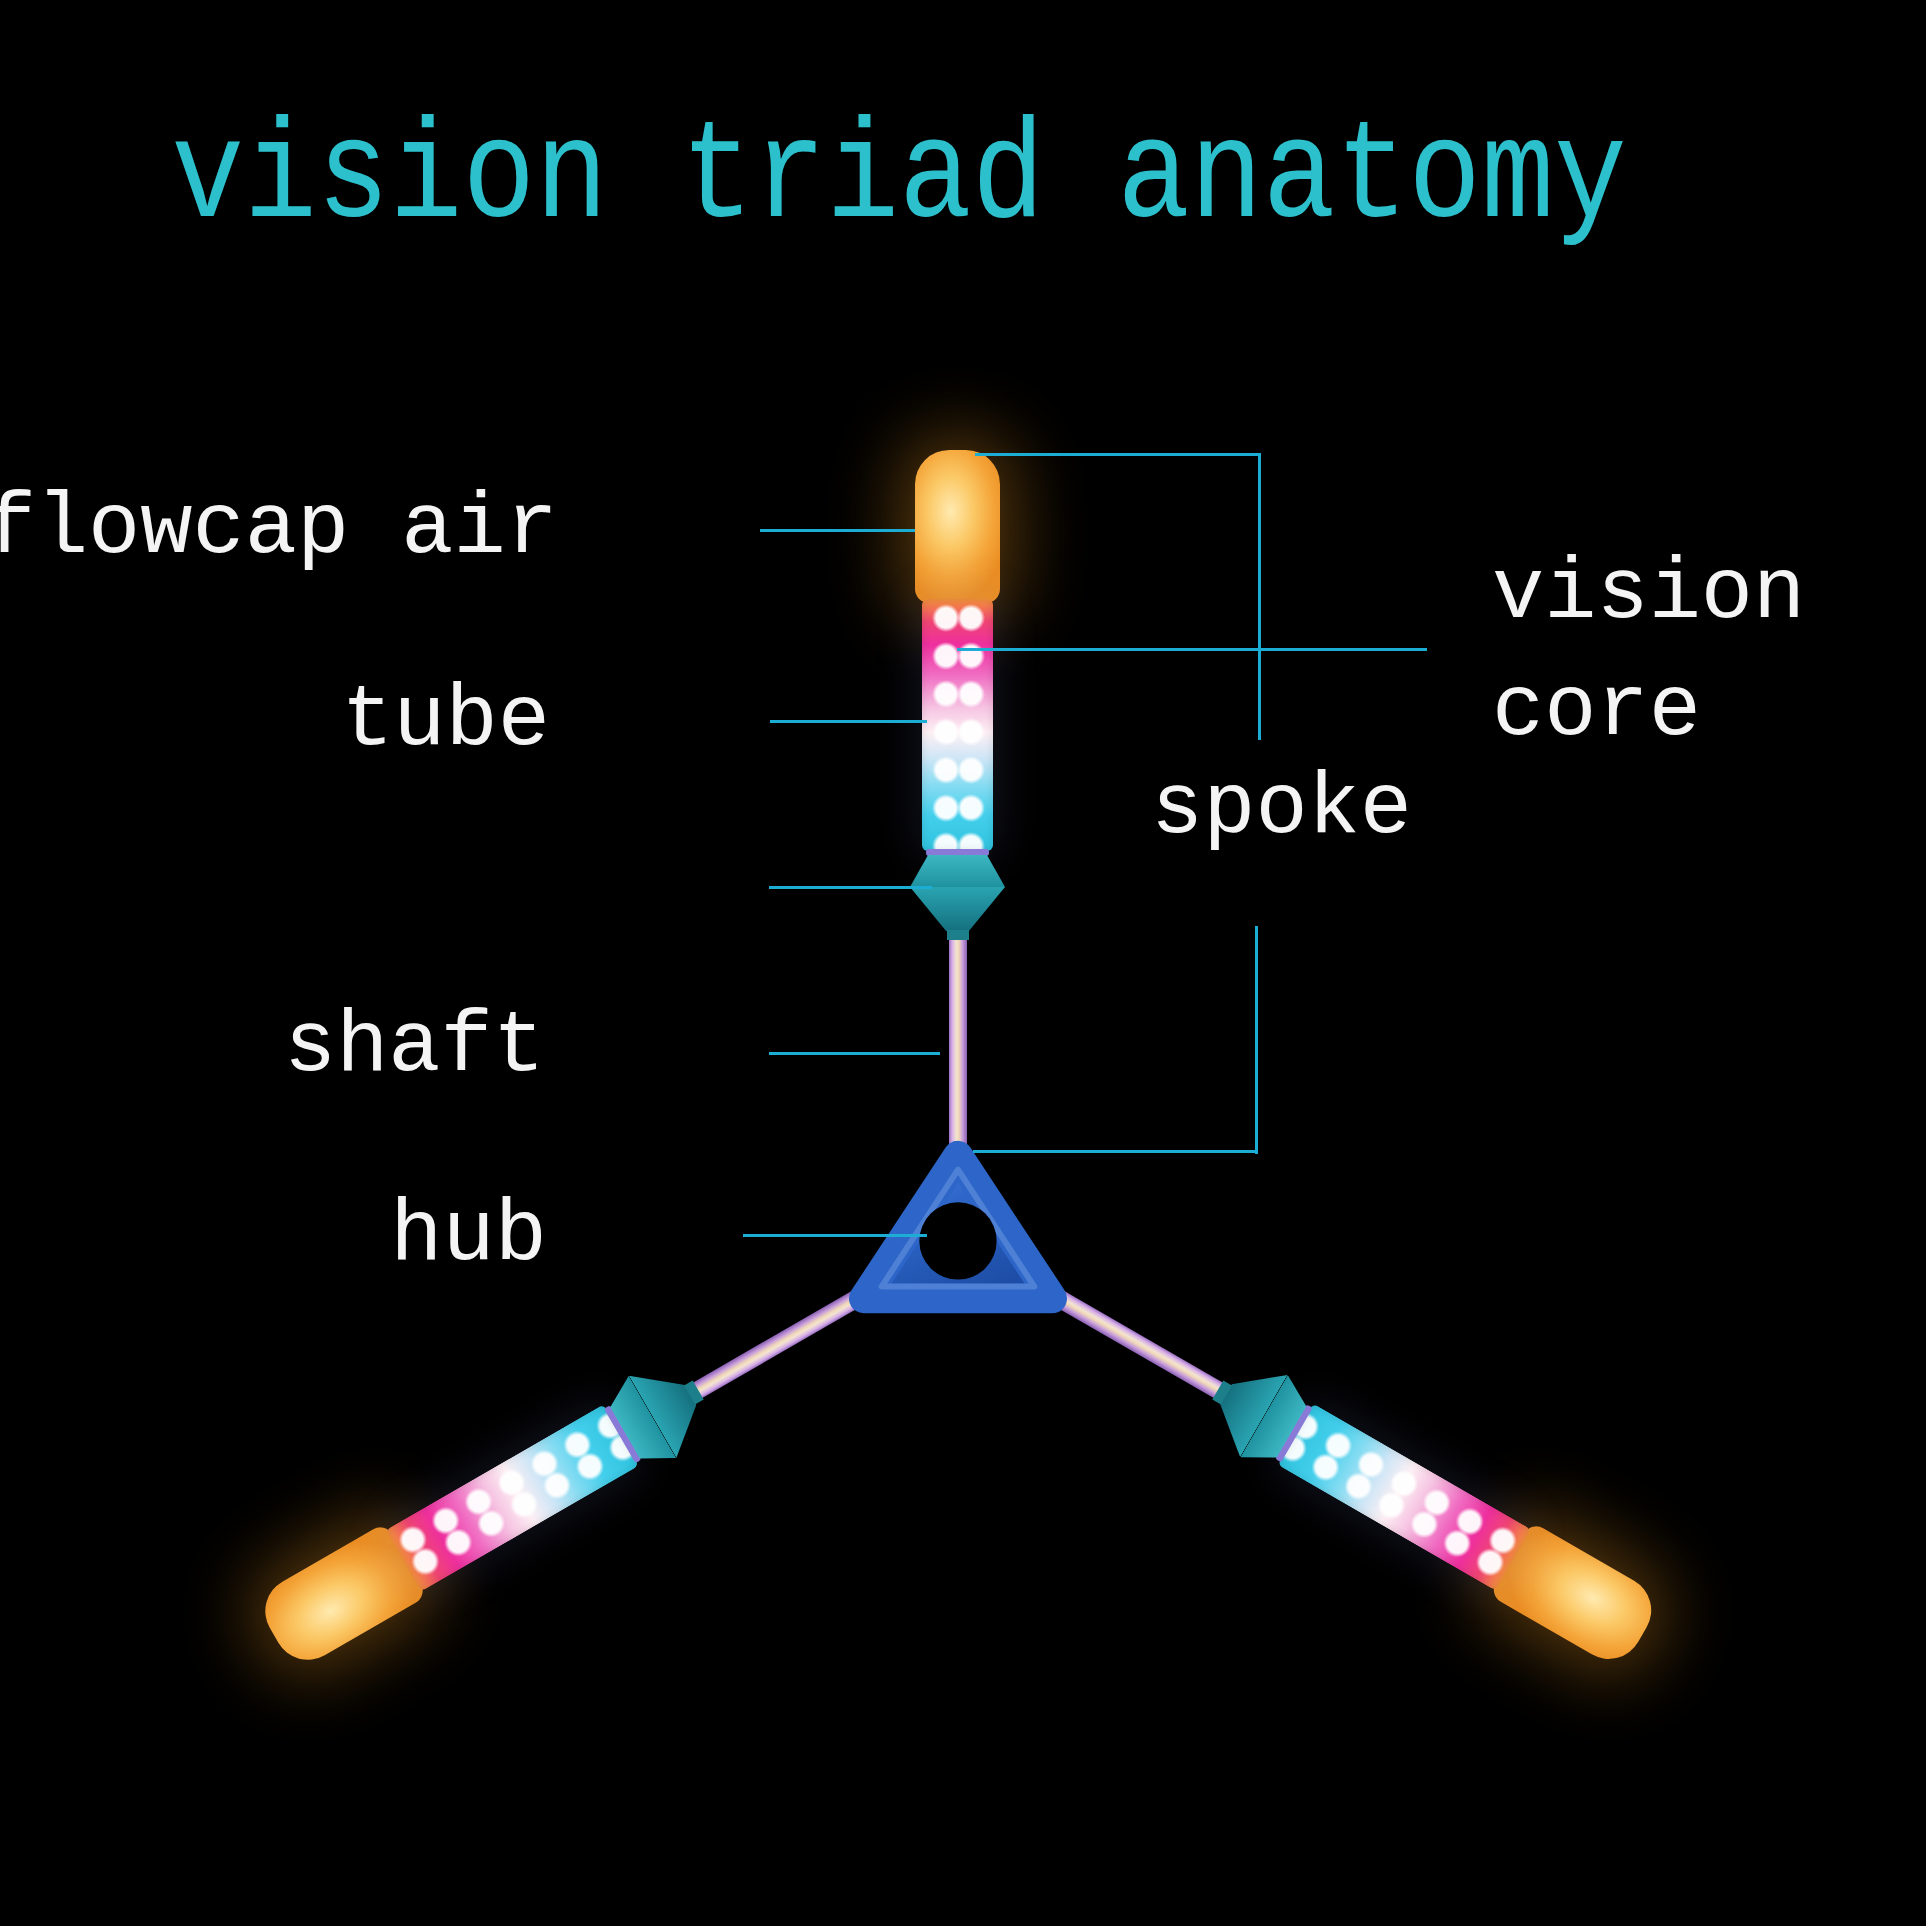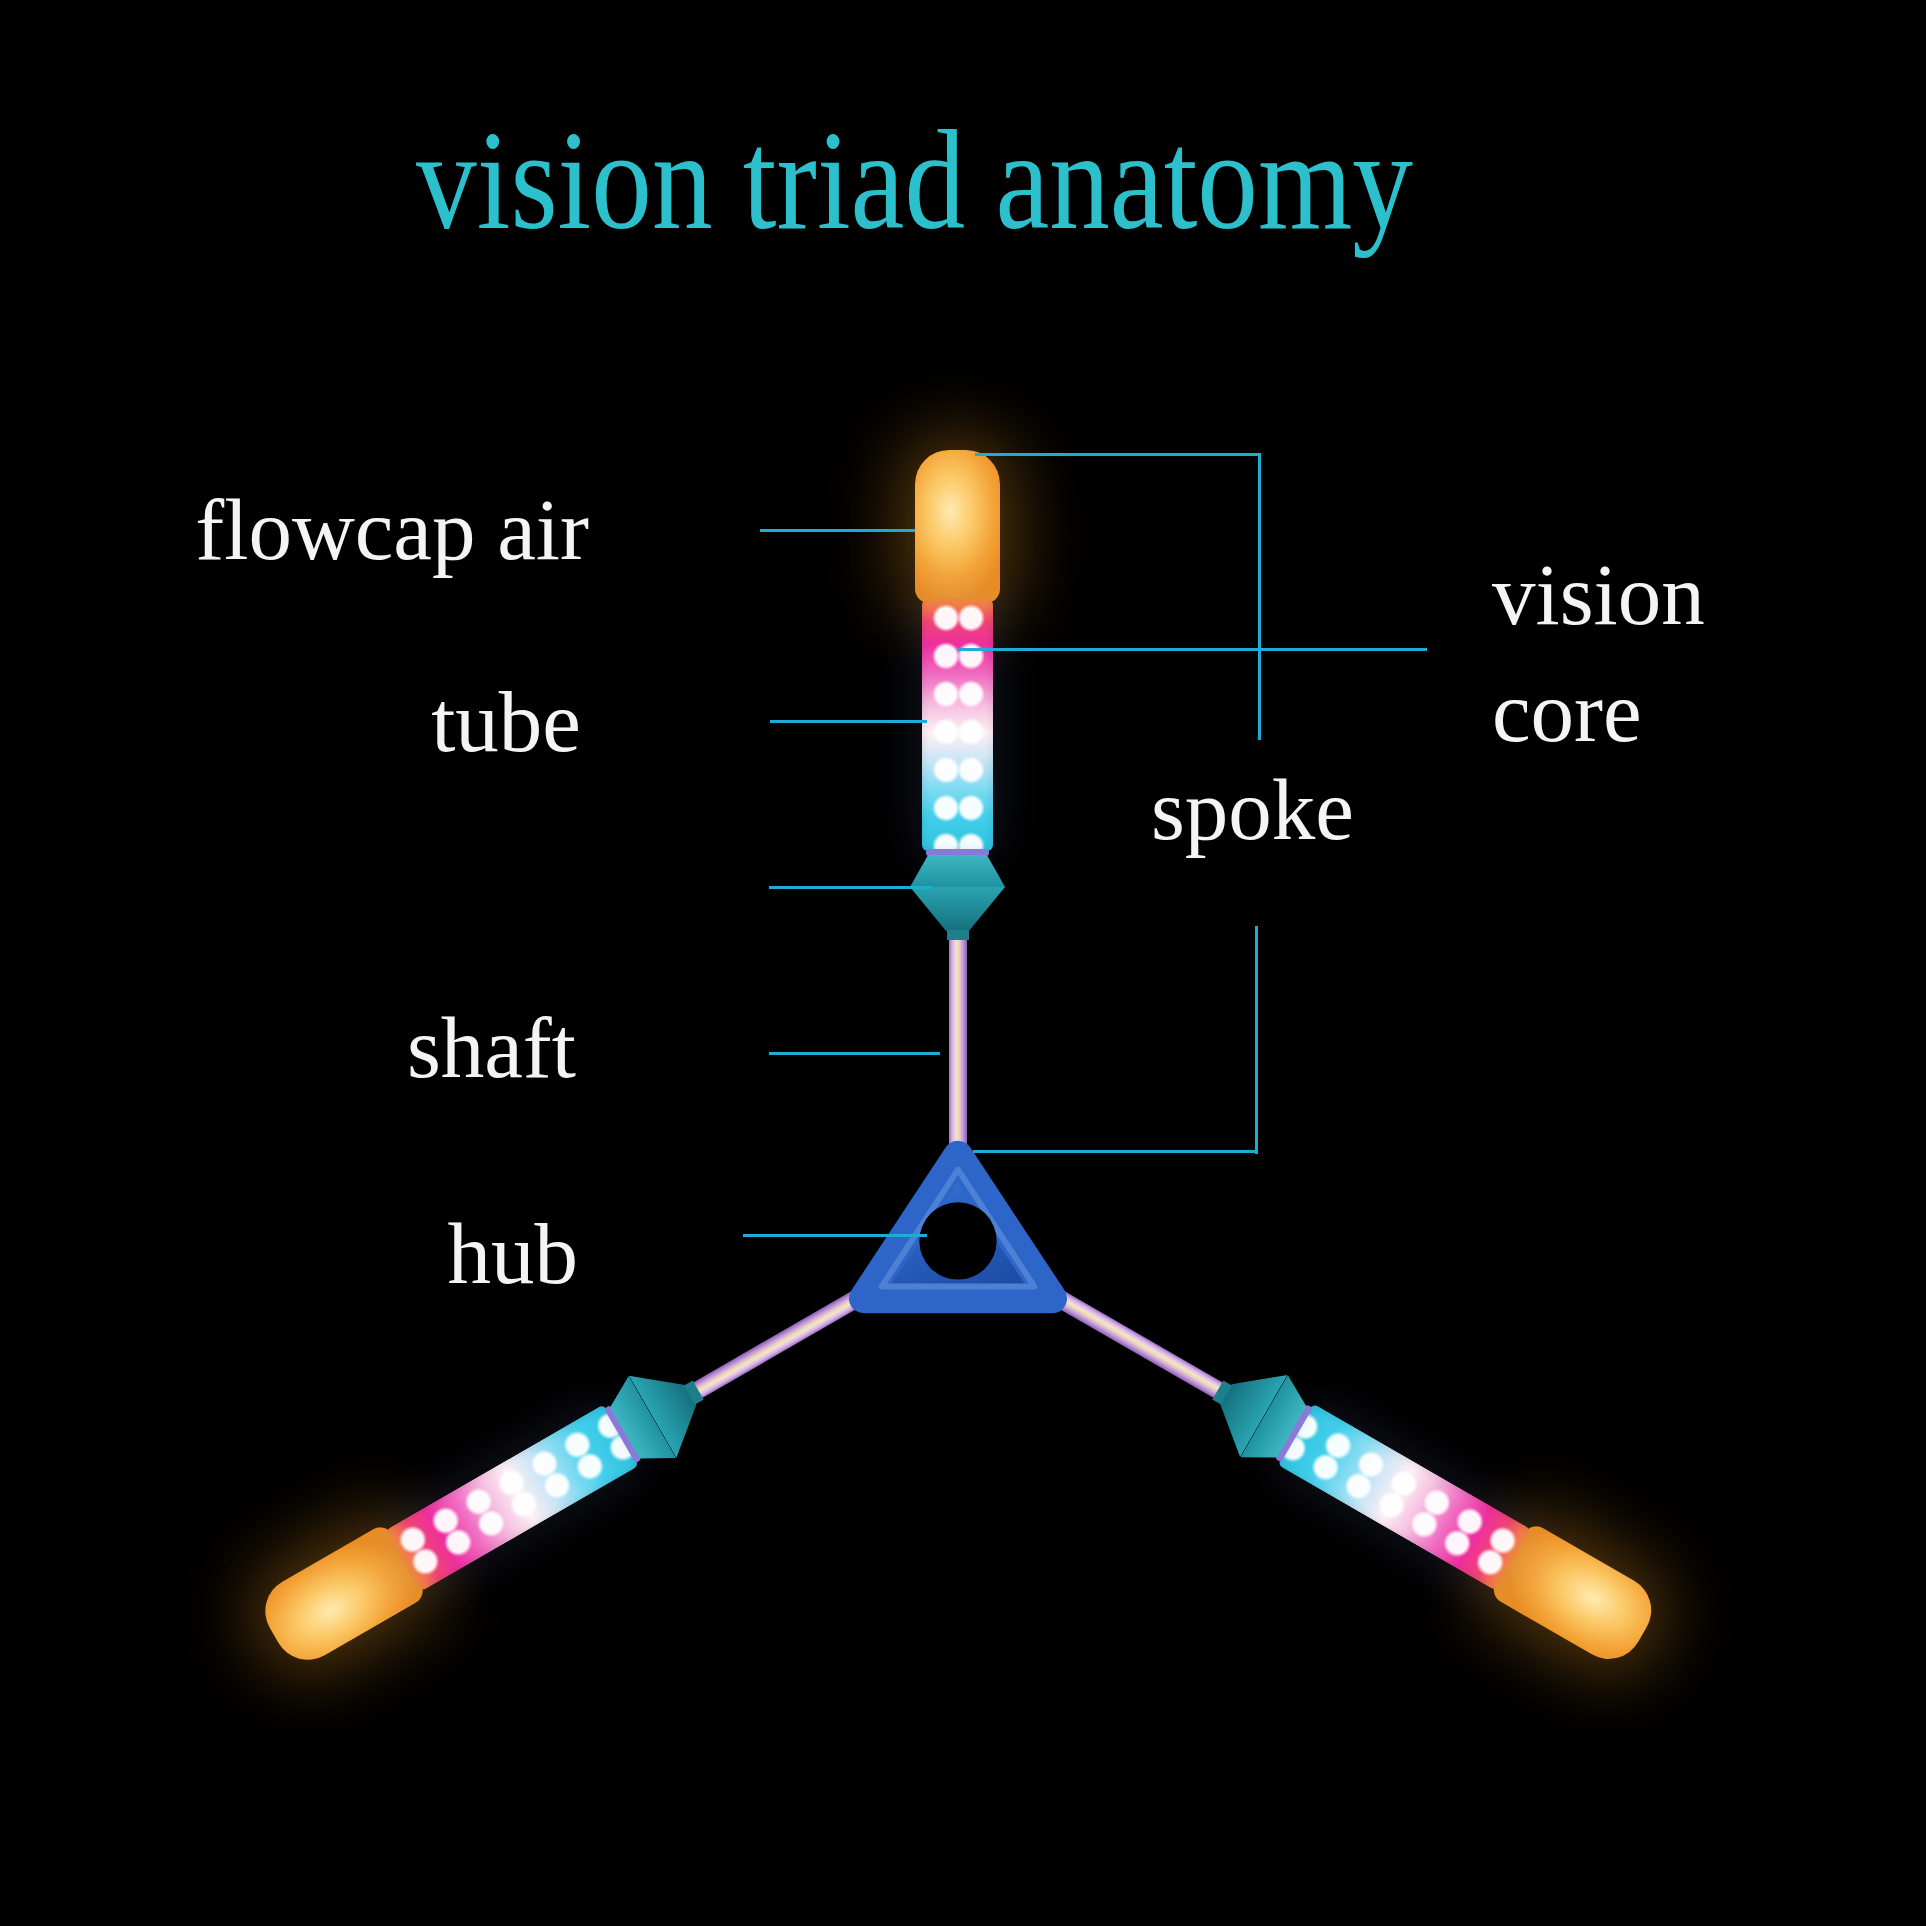--- a/index.html
+++ b/index.html
@@ -1,36 +1,36 @@
 <!DOCTYPE html>
 <html style="--c-background: #000000; --c-title: #2cc0cc; --c-line: #1badd4; --c-label: #f4f4f4; --c-hub_blue: #2d66c8; --c-hub_blue_light: #4f8ade; --c-hub_blue_dark: #1d4da6; --c-adapter_teal: #26a0ae; --c-cap_orange: #f6a93c;"><head>
 <meta charset="utf-8">
 <style>
   html,body{margin:0;padding:0;background:#000;}
   #stage{
     position:relative;width:1798px;height:1927px;background:var(--c-background,#000);
-    overflow:hidden;font-family:Liberation Serif, serif;padding-left:31px;
+    overflow:hidden;font-family:Liberation Mono, monospace;
   }
   
   #title{
     position:absolute;left:0;right:0;top:99px;text-align:center;
     font-size:141px;font-weight:300;color:var(--c-title,#2cc0cc);
     transform:scaleX(.86);transform-origin:50% 50%;white-space:nowrap;
   }
   
   .label{
     position:absolute;height:111px;line-height:111px;color:var(--c-label,#f4f4f4);
     font-size:87px;font-weight:300;white-space:nowrap;
   }
   .label.right-al{text-align:right;}
   #lbl-flowcap{right:1240px;top:474px;}
   #lbl-tube{right:1248px;top:666px;}
   #lbl-adapter{right:1248px;top:816px;}
   #lbl-shaft{right:1253px;top:992px;}
-  #lbl-hub{right:1251px;top:1181px;margin-top:17px;}
+  #lbl-hub{right:1251px;top:1181px;}
   #lbl-spoke{left:1151px;top:754px;}
   #lbl-visioncore{left:1492px;top:536px;height:auto;line-height:117px;}
   
   .hline{position:absolute;height:3px;background:var(--c-line,#1badd4);}
   .vline{position:absolute;width:3px;background:var(--c-line,#1badd4);}
   #ln-flowcap{left:760px;top:529px;width:155px;}
   #ln-tube{left:770px;top:720px;width:157px;}
   #ln-adapter{left:769px;top:886px;width:163px;}
   #ln-shaft{left:769px;top:1052px;width:171px;}
   #ln-hub{left:743px;top:1234px;width:184px;}

